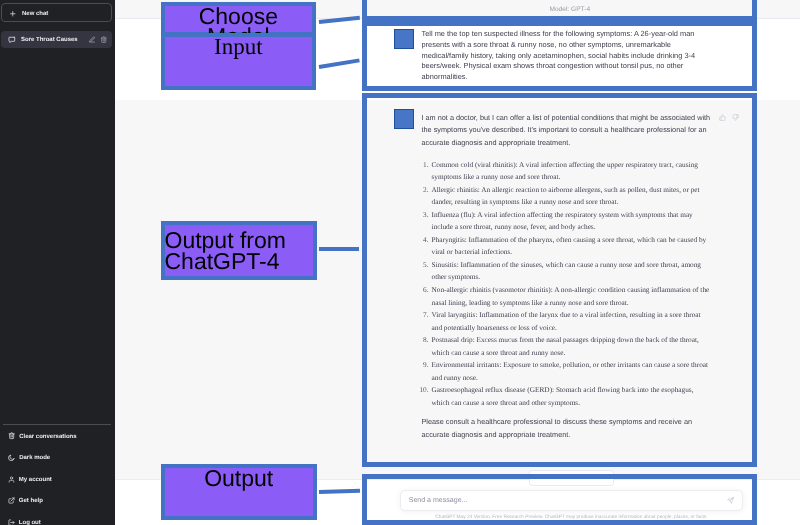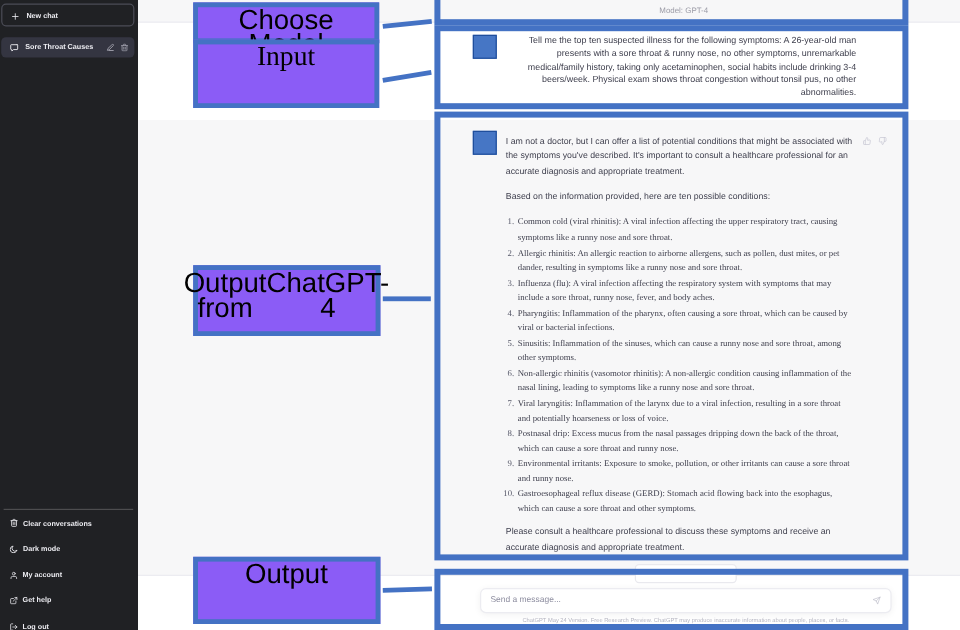--- a/index.html
+++ b/index.html
@@ -38,21 +38,21 @@
   .avatar{width:20px;height:20.8px;flex:0 0 20px;background:#4676c5;position:relative;top:-0.5px;
           border:1px solid #1f4e9c;box-sizing:border-box;}
   .body{font-size:7.3px;color:#40414f;line-height:12.55px;flex:0 0 292px;width:292px;}
   .body p{margin:0 0 8.4px 0;}
   .body p:last-child{margin-bottom:0;}
   .body ol{margin:0 0 6.9px 0;padding:1px 0 0 0;list-style:none;counter-reset:li;}
   .body ol li{margin:0;position:relative;padding-left:10px;counter-increment:li;width:280px;box-sizing:content-box;font-family:Liberation Serif, serif;}
   .body ol li::before{content:counter(li) ".";position:absolute;left:-6px;width:13px;
       text-align:right;color:#565869;}
   .user .body{line-height:10.75px;font-size:7.42px;}
-  .user{top:19px;height:81px;background:#ffffff;padding-top:10px;text-align:right;}
+  .user{top:19px;height:81px;background:#ffffff;padding-top:10px;}
   .assistant .avatar{top:-3px;}
   .assistant{top:100px;height:380px;background:#f7f7f8;padding-top:11.5px;
              border-bottom:1px solid #ececf1;box-sizing:border-box;}
   .reacts{position:absolute;left:324.8px;top:2.6px;display:flex;gap:5.8px;}
 
   
   .composer{position:absolute;left:0;top:480px;width:685px;height:45px;background:#fff;}
   .regen{position:absolute;left:414.4px;top:-10px;width:82.6px;height:14.1px;
          border:1px solid #e9e9ee;border-radius:3.5px;background:#fff;}
   .inputwrap{position:absolute;left:285px;top:9.6px;width:343px;
@@ -179,21 +179,20 @@
           <p>Tell me the top ten suspected illness for the following symptoms: A 26-year-old man presents with a sore throat &amp; runny nose, no other symptoms, unremarkable medical/family history, taking only acetaminophen, social habits include drinking 3-4 beers/week. Physical exam shows throat congestion without tonsil pus, no other abnormalities.</p>
         </div>
       </div>
     </div>
 
     <div class="msg assistant">
       <div class="inner">
         <div class="avatar"></div>
         <div class="body">
           <p>I am not a doctor, but I can offer a list of potential conditions that might be associated with the symptoms you've described. It's important to consult a healthcare professional for an accurate diagnosis and appropriate treatment.</p>
-          <p>Based on the information provided, here are ten possible conditions:</p>
           <ol>
             <li>Common cold (viral rhinitis): A viral infection affecting the upper respiratory tract, causing symptoms like a runny nose and sore throat.</li>
             <li>Allergic rhinitis: An allergic reaction to airborne allergens, such as pollen, dust mites, or pet dander, resulting in symptoms like a runny nose and sore throat.</li>
             <li>Influenza (flu): A viral infection affecting the respiratory system with symptoms that may include a sore throat, runny nose, fever, and body aches.</li>
             <li>Pharyngitis: Inflammation of the pharynx, often causing a sore throat, which can be caused by viral or bacterial infections.</li>
             <li>Sinusitis: Inflammation of the sinuses, which can cause a runny nose and sore throat, among other symptoms.</li>
             <li>Non-allergic rhinitis (vasomotor rhinitis): A non-allergic condition causing inflammation of the nasal lining, leading to symptoms like a runny nose and sore throat.</li>
             <li>Viral laryngitis: Inflammation of the larynx due to a viral infection, resulting in a sore throat and potentially hoarseness or loss of voice.</li>
             <li>Postnasal drip: Excess mucus from the nasal passages dripping down the back of the throat, which can cause a sore throat and runny nose.</li>
             <li>Environmental irritants: Exposure to smoke, pollution, or other irritants can cause a sore throat and runny nose.</li>
@@ -235,21 +234,21 @@
   <div class="ln" style="left:319.0px;top:65.10px;width:41.35px;transform:rotate(-9.33deg);"></div>
   <div class="ln" style="left:318.9px;top:246.60px;width:40.60px;transform:rotate(0.00deg);"></div>
   <div class="ln" style="left:318.9px;top:490.40px;width:40.62px;transform:rotate(-1.83deg);"></div>
 
   <div class="box" style="left:160.5px;top:1.75px;width:155.7px;height:34.4px;">
     <span>Choose Model</span>
   </div>
   <div class="box" style="left:160.5px;top:32.8px;width:155.7px;height:57.2px;font-family:Liberation Serif, serif;">
     <span>Input</span>
   </div>
-  <div class="box" style="left:160.5px;top:221.1px;width:156.4px;height:59.1px;flex-direction:row;">
+  <div class="box" style="left:160.5px;top:221.1px;width:156.4px;height:59.1px;flex-direction:column;">
     <span>Output from</span>
     <span>ChatGPT-4</span>
   </div>
   <div class="box" style="left:160.5px;top:463.5px;width:156.4px;height:56.8px;">
     <span>Output</span>
   </div>
 
   <div class="hl" style="left:362px;top:-6px;width:395.3px;height:27px;"></div>
   <div class="hl" style="left:362px;top:21.1px;width:395.3px;height:70px;"></div>
   <div class="hl" style="left:362px;top:93.4px;width:395.3px;height:373.9px;"></div>

